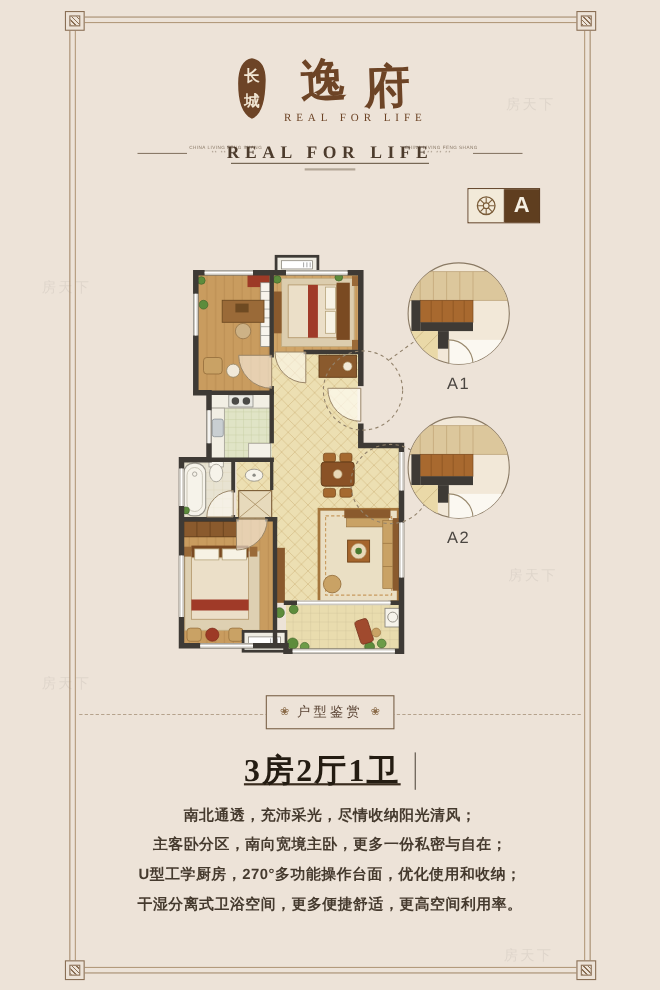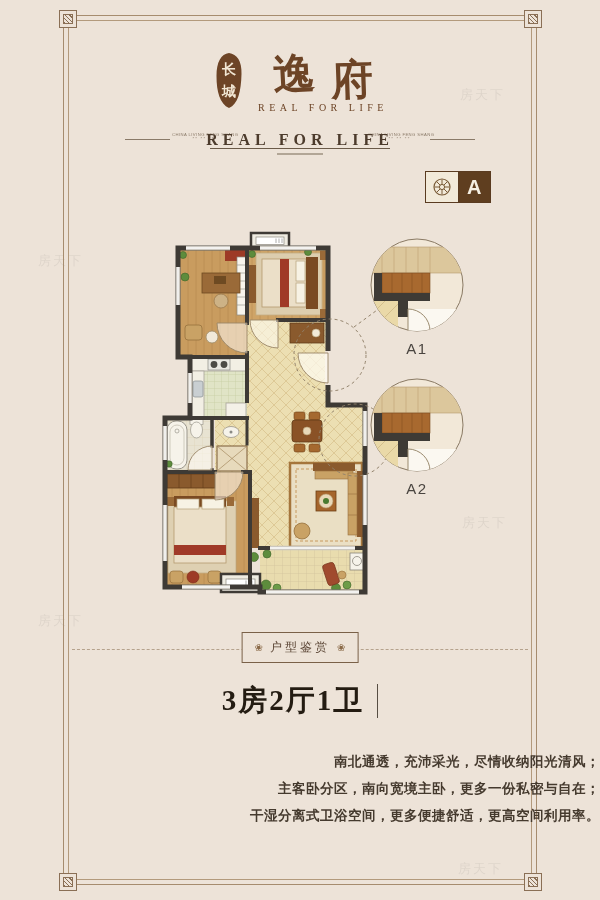--- a/index.html
+++ b/index.html
@@ -55,37 +55,37 @@
   
   .divider-dashed{left:72px;top:649px;width:456px;height:0;border-top:1px dashed #b5a28c;}
   .banner-box{left:50%;transform:translateX(-50%);top:632px;background:#ede3d8;
       border:1px solid #7a6148;padding:6px 12px;display:flex;align-items:center;gap:7px;z-index:2;}
   .banner-title{font-family:"Liberation Serif",serif;font-size:12px;font-weight:normal;
       letter-spacing:3px;color:#5a4434;white-space:nowrap;}
   .banner-rosette{font-size:10px;color:#8a6a48;line-height:10px;}
 
   
   .summary{top:681px;left:0;width:600px;display:flex;justify-content:center;
-      align-items:center;gap:13px;}
+      align-items:center;gap:13px;text-decoration:underline;}
   .layout-text{font-family:"Liberation Serif",serif;font-weight:bold;font-size:29px;
       color:#241c12;letter-spacing:2px;white-space:nowrap;}
   .vdiv{width:1px;height:34px;background:#241c12;opacity:.75;}
   .area-group{display:flex;align-items:center;}
   .area-labels{display:flex;flex-direction:column;font-size:10px;font-weight:bold;
       line-height:11px;letter-spacing:1px;color:#241c12;}
   .approx-circle{width:14px;height:14px;border-radius:50%;background:#241c12;color:#ece2d6;
       font-size:9px;line-height:14px;text-align:center;margin:12px 3px 0 3px;}
   .area-value{font-family:"Liberation Serif",serif;font-weight:bold;font-size:37px;
       color:#241c12;line-height:37px;}
   .area-unit{font-family:"Liberation Serif",serif;font-weight:bold;font-size:23px;
       color:#241c12;}
   .area-unit sup{font-size:12px;}
 
   
-  .desc{top:727px;left:0;width:600px;text-align:right;margin-top:21px;}
+  .desc{top:727px;left:0;width:600px;text-align:center;}
   .desc div{font-size:13.5px;font-weight:600;color:#453a2e;line-height:27px;letter-spacing:.5px;}
 
   
   .wm{position:absolute;font-size:13px;letter-spacing:2px;color:#000000;opacity:.06;}
 
   svg text{font-family:"Liberation Sans",sans-serif;}
 </style>
 </head>
 <body>
 
@@ -412,14 +412,15 @@
 </div>
 
 <div class="abs summary">
   <span class="layout-text">3房2厅1卫</span>
   <span class="vdiv"></span>
 </div>
 
 <div class="abs desc">
   <div>南北通透，充沛采光，尽情收纳阳光清风；</div>
   <div>主客卧分区，南向宽境主卧，更多一份私密与自在；</div>
+  <div>U型工学厨房，270°多功能操作台面，优化使用和收纳；</div>
   <div>干湿分离式卫浴空间，更多便捷舒适，更高空间利用率。</div>
 </div>
 
 </body></html>

